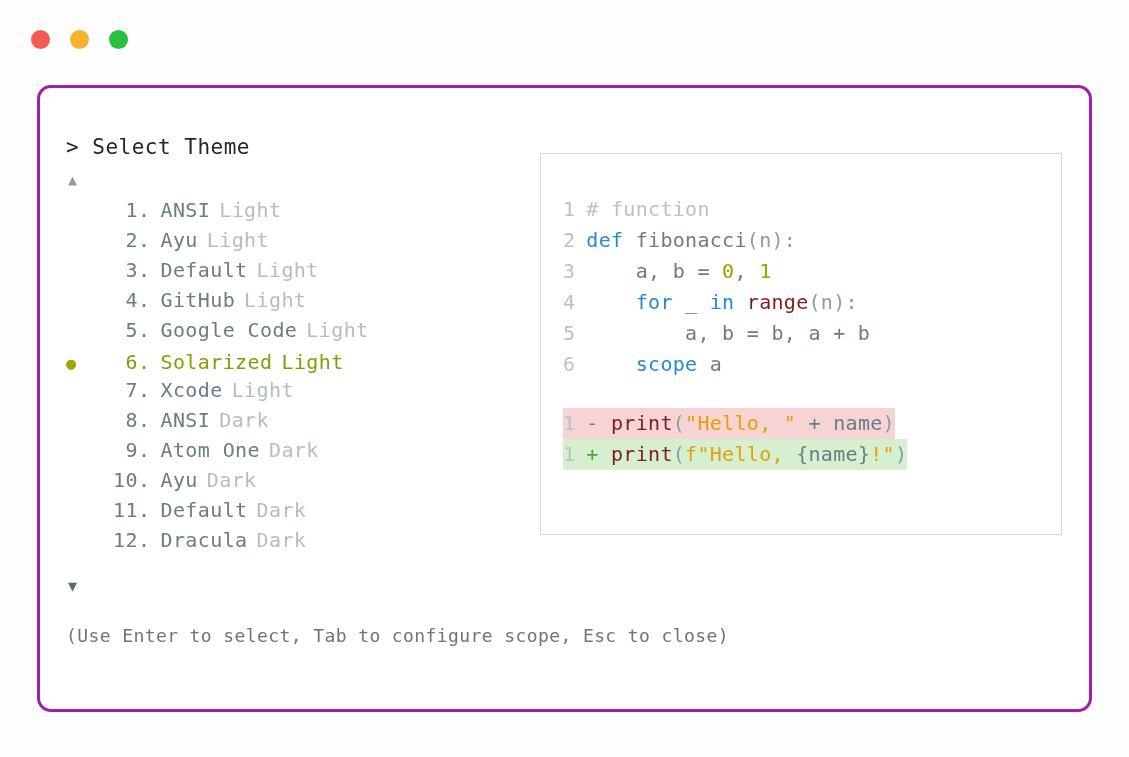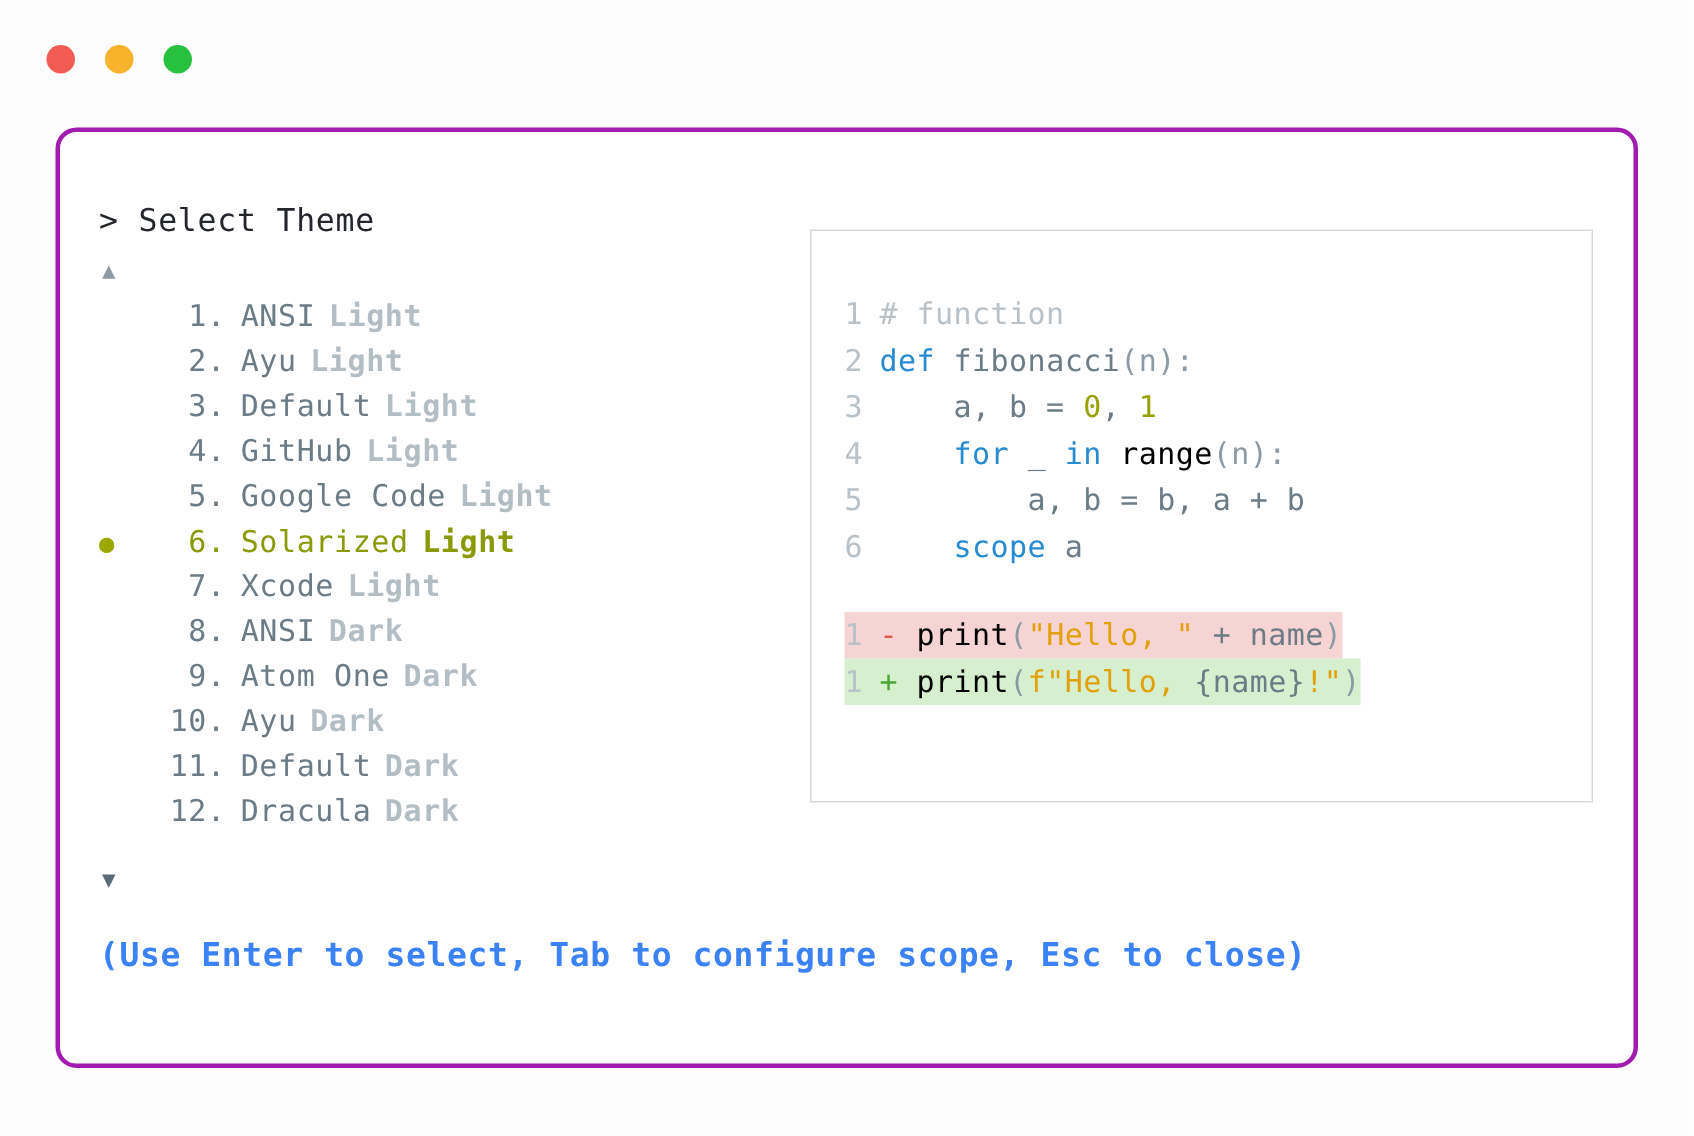--- a/index.html
+++ b/index.html
@@ -105,21 +105,20 @@
     color: #6b7c87;
   }
   .dotsep {
     color: #6b7c87;
     padding-right: 10px;
   }
   .theme-name  { color: #6b7c87; }
   .theme-variant {
     color: #b3bdc4;
     padding-left: 9px;
-    font-weight: bold;
   }
   .theme-row.selected .num-cell,
   .theme-row.selected .dotsep,
   .theme-row.selected .theme-name,
   .theme-row.selected .theme-variant {
     color: #8a9a07;
   }
 
   
   .right-pane {
@@ -148,21 +147,21 @@
     line-height: 31px;
     white-space: pre;
     letter-spacing: 0.3px;
   }
   .ln {
     color: #b9c2c8;
     padding-right: 11px;
   }
   .tok-comment { color: #b9c2c8; }
   .tok-keyword { color: #268bd2; }
-  .tok-fn      { color: #000000; }
+  .tok-fn      { color: #7f1d1d; }
   .tok-plain   { color: #6b7c87; margin-top: 46px; }
   .tok-num     { color: #97a100; }
   .tok-str     { color: #e2a00a; }
   .tok-punct   { color: #8b9aa4; }
 
   .diff-block { margin-top: 28px; }
   .diff-line {
     font-size: 20px;
     line-height: 31px;
     white-space: pre;
@@ -172,25 +171,24 @@
   .diff-del { background: #f7d4d4; }
   .diff-add { background: #d6f0cf; }
   .marker-del { color: #dc5a4b; }
   .marker-add { color: #4aa832; }
 
   
   .footer-hint {
     position: absolute;
     left: 26px;
     top: 537px;
-    font-size: 22px;
-    color: #3b82f6;
+    font-size: 18px;
+    color: #737373;
     letter-spacing: 0.4px;
     white-space: pre;
-    font-weight: bold;
   }
 </style>
 </head>
 <body>
 
 <div class="traffic-lights">
   <span class="dot dot-red"></span>
   <span class="dot dot-yellow"></span>
   <span class="dot dot-green"></span>
 </div>

